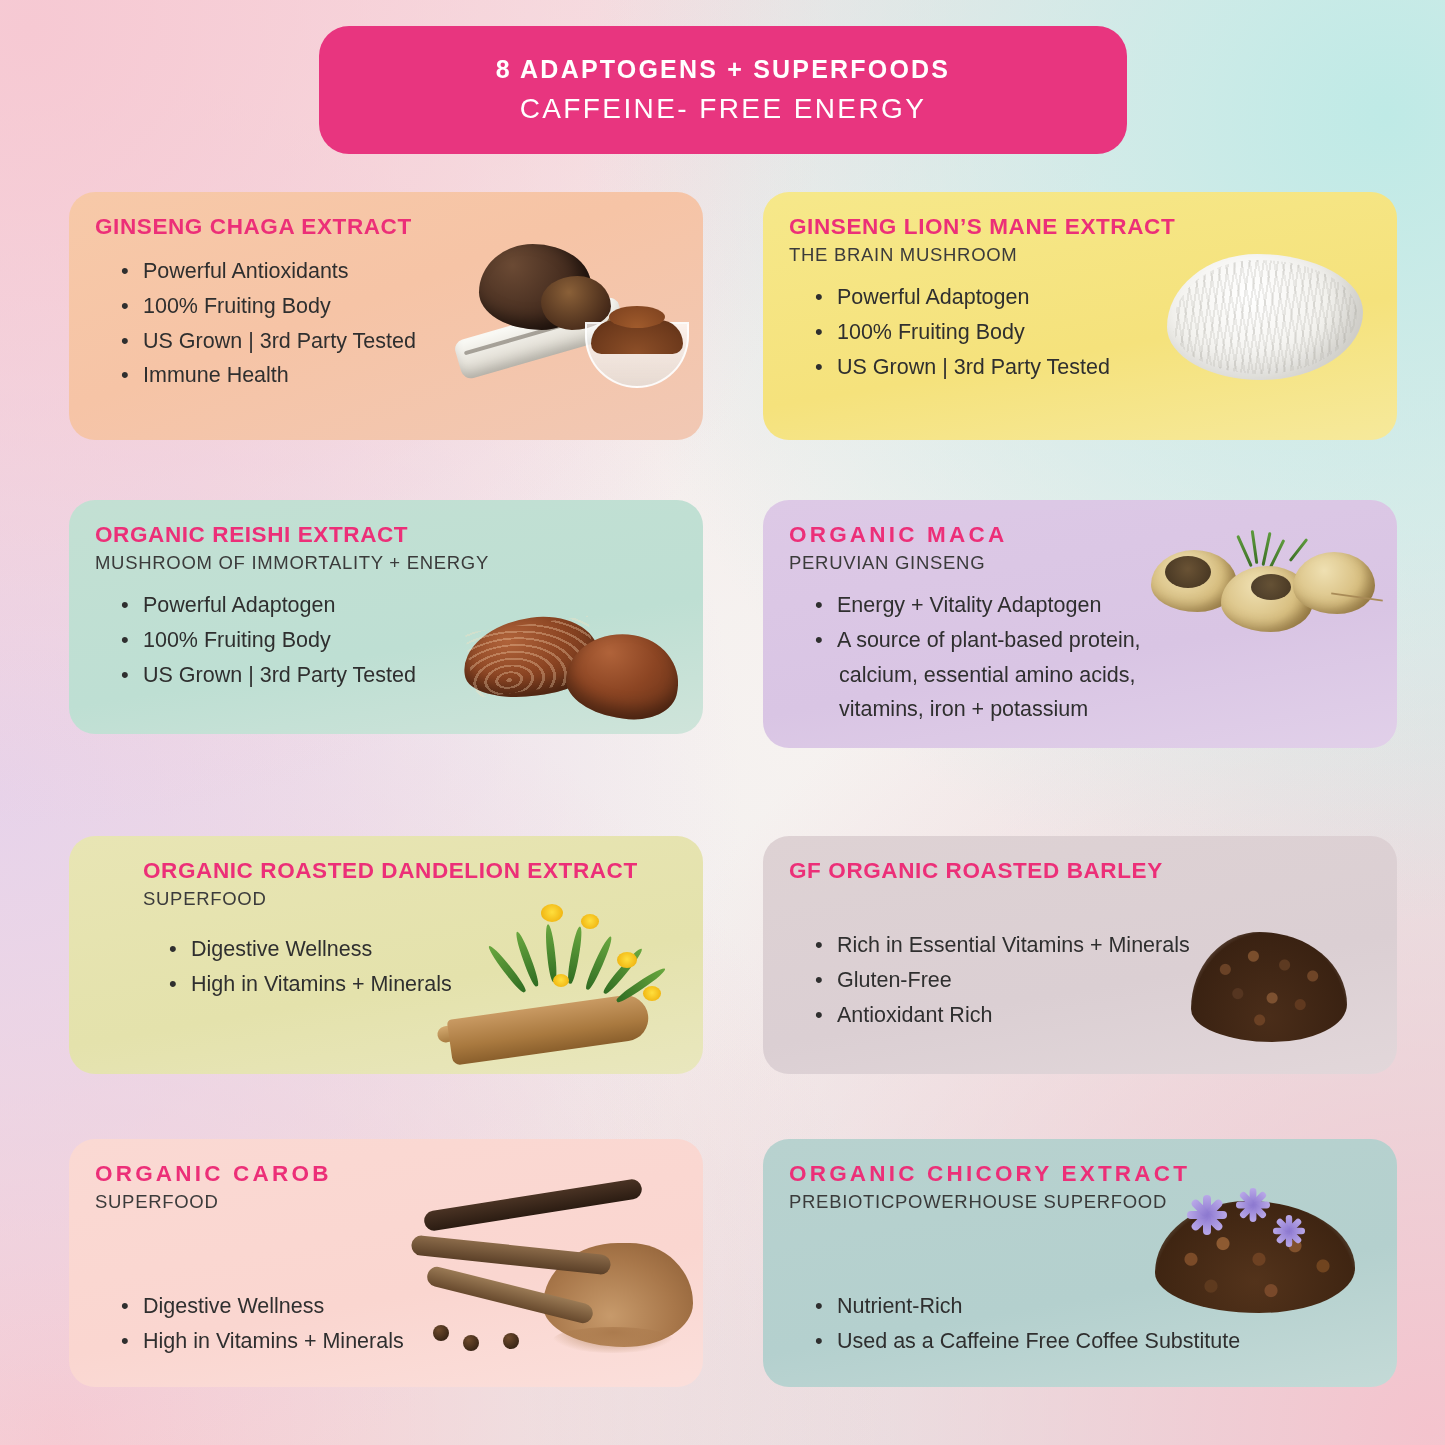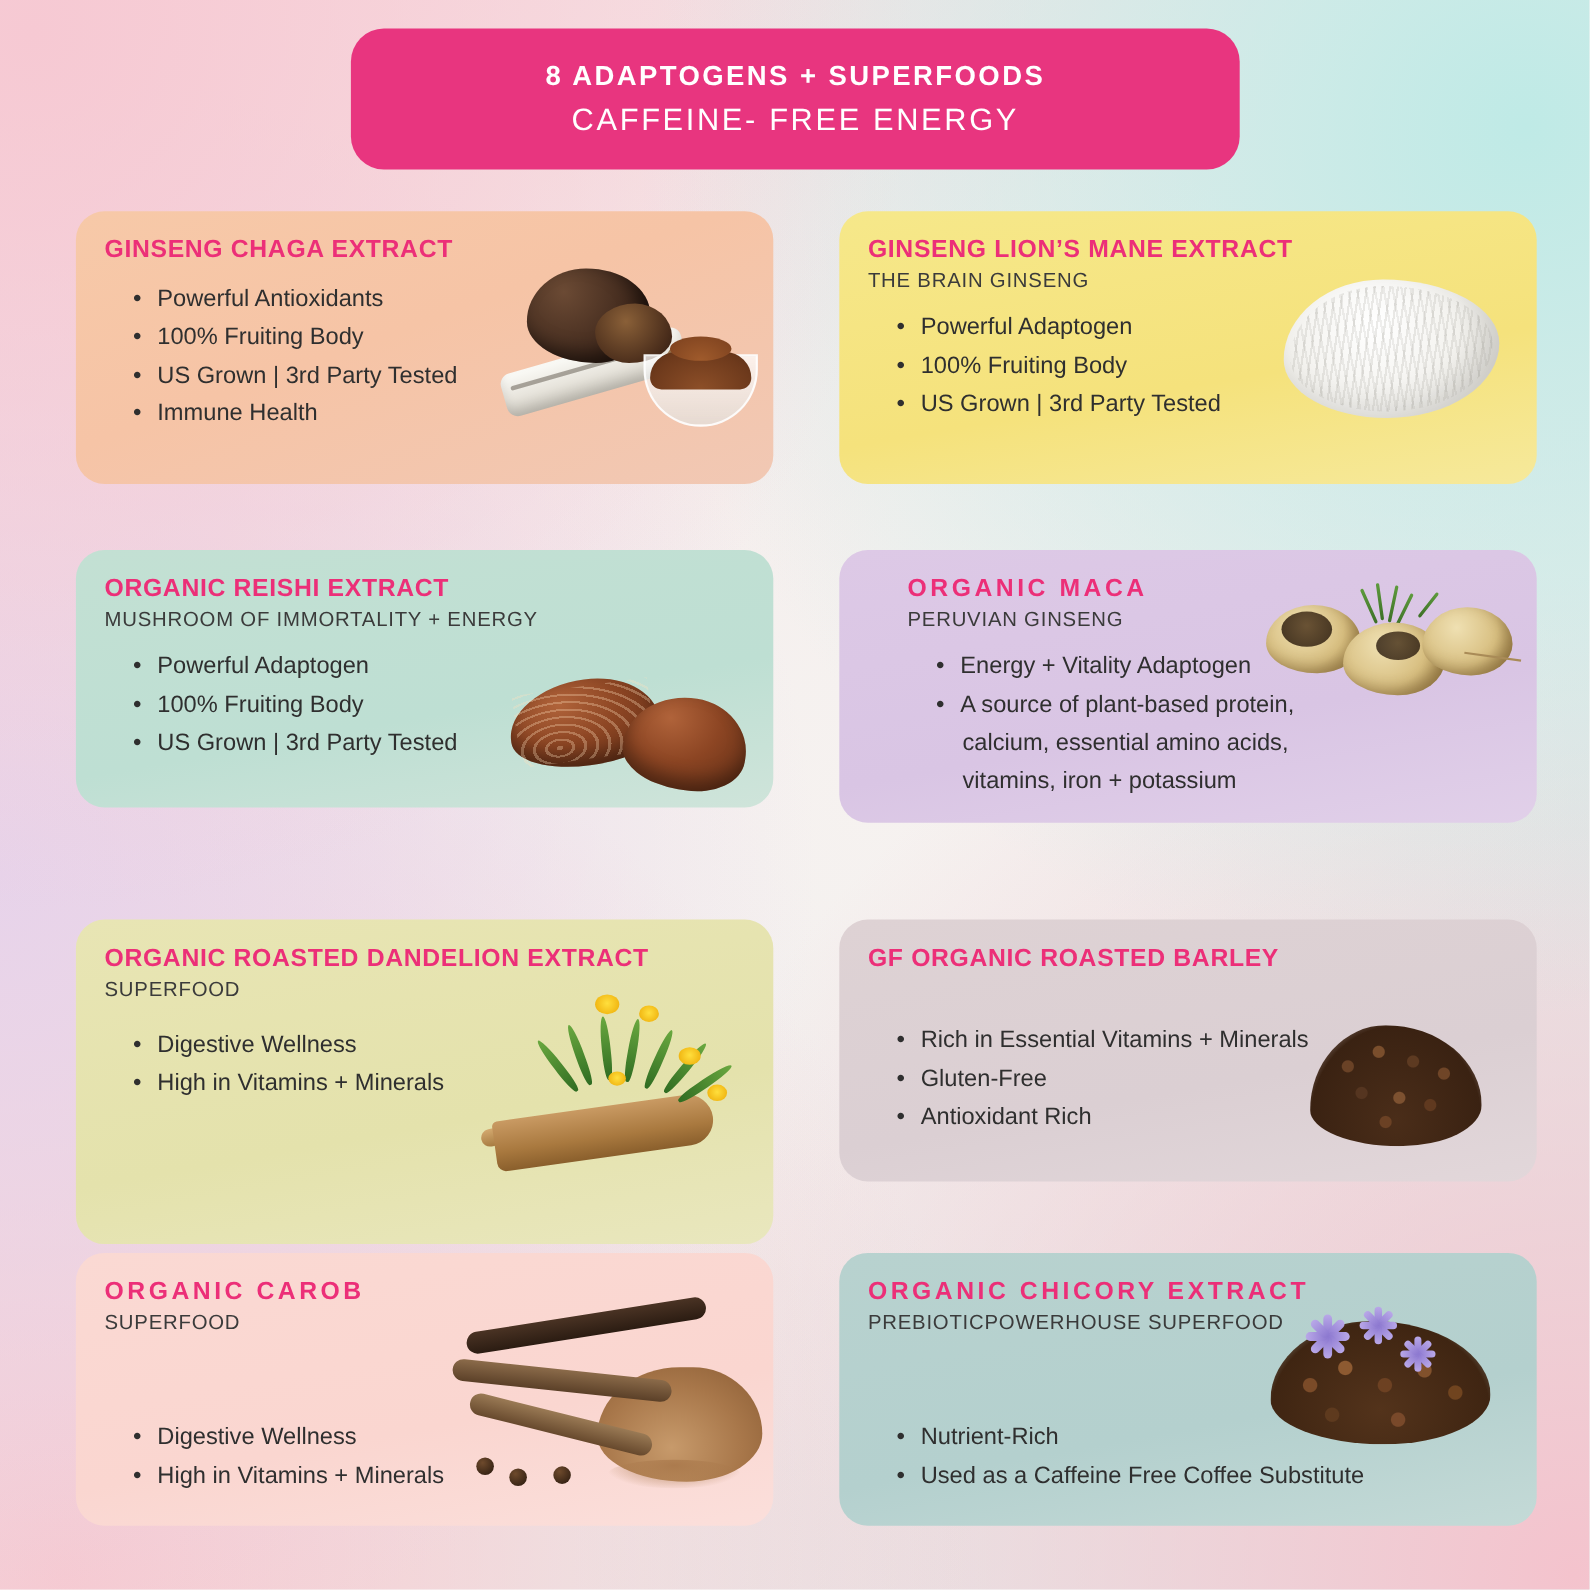--- a/index.html
+++ b/index.html
@@ -109,22 +109,22 @@
   }
   ul.bullets li .cont {
     display: block;
     padding-left: 2px;
   }
 
   
   #card-chaga      { left: 69px;  top: 192px;  width: 634px; height: 248px; background: linear-gradient(160deg,#f7c9a8 0%, #f6c4a6 45%, #f1c8b4 100%); }
   #card-lions      { left: 763px; top: 192px; width: 634px; height: 248px; background: linear-gradient(170deg,#f6e88a 0%, #f5e27c 60%, #f6e99b 100%); }
   #card-reishi     { left: 69px;  top: 500px;  width: 634px; height: 234px; background: linear-gradient(170deg,#c3e0d3 0%, #bedfd3 60%, #cfe4da 100%); }
-  #card-maca       { left: 763px; top: 500px; width: 634px; height: 248px; background: linear-gradient(170deg,#ddc9e6 0%, #d9c5e4 60%, #e1d0e9 100%); padding-left: 36px; }
-  #card-dandelion  { left: 69px;  top: 836px;  width: 634px; height: 295px; background: linear-gradient(170deg,#e8e5b4 0%, #e4e2ac 60%, #e9e7be 100%); }
+  #card-maca       { left: 763px; top: 500px; width: 634px; height: 248px; background: linear-gradient(170deg,#ddc9e6 0%, #d9c5e4 60%, #e1d0e9 100%); }
+  #card-dandelion  { left: 69px;  top: 836px;  width: 634px; height: 238px; background: linear-gradient(170deg,#e8e5b4 0%, #e4e2ac 60%, #e9e7be 100%); padding-left: 48px; }
   #card-barley     { left: 763px; top: 836px; width: 634px; height: 238px; background: linear-gradient(170deg,#ded2d4 0%, #dbcfd3 60%, #e2d7da 100%); }
   #card-carob      { left: 69px;  top: 1139px; width: 634px; height: 248px; background: linear-gradient(170deg,#fad9d3 0%, #fad6d0 60%, #fbdfdb 100%); }
   #card-chicory    { left: 763px; top: 1139px; width: 634px; height: 248px; background: linear-gradient(170deg,#b8d2cf 0%, #b4d0ce 60%, #c4dad7 100%); }
 
   
   .art { position: absolute; pointer-events: none; }
 
   
   #art-chaga { right: 8px; top: 52px; width: 240px; height: 170px; }
   #art-chaga .chunk {
@@ -399,21 +399,21 @@
         <div class="bowl"></div>
           <div class="powder"></div>
           <div class="powder2"></div>
       </div>
     </div>
   </div>
 
   <div class="card" id="card-lions">
     <div class="card-inner">
       <div class="card-title">GINSENG LION’S MANE EXTRACT</div>
-      <div class="card-sub">THE BRAIN  GINSENG</div>
+      <div class="card-sub">THE BRAIN  MUSHROOM</div>
       <ul class="bullets">
         <li>Powerful Adaptogen</li>
         <li>100% Fruiting Body</li>
         <li>US Grown | 3rd Party Tested</li>
       </ul>
       <div class="art" id="art-lions">
         <div class="mane"></div>
       </div>
     </div>
   </div>

